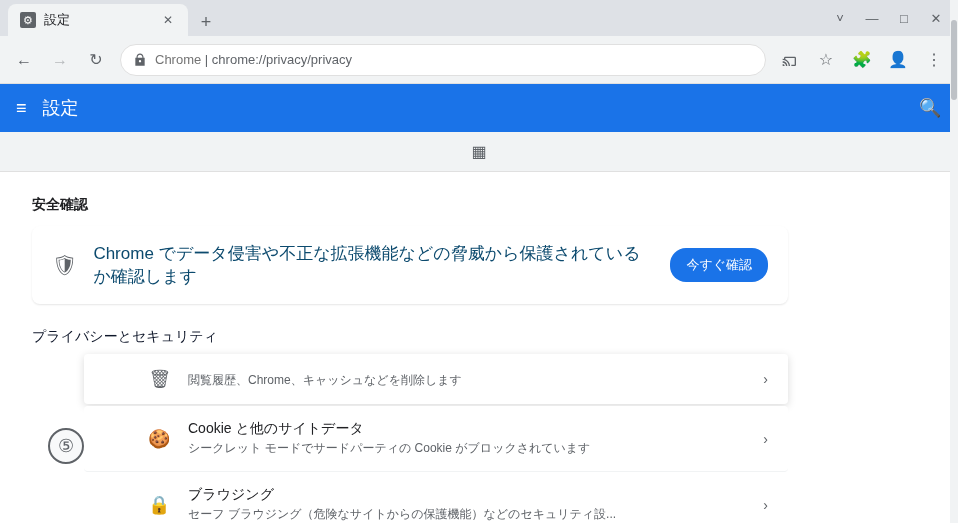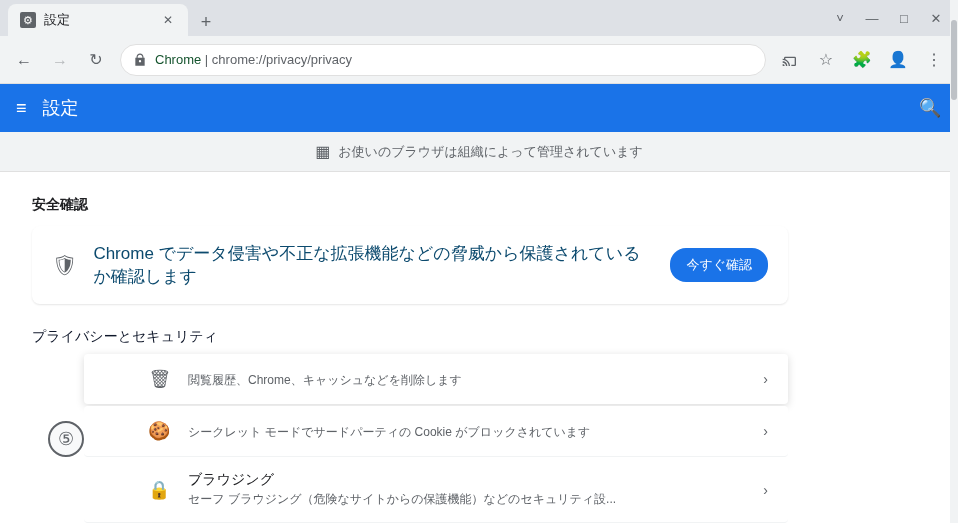--- a/index.html
+++ b/index.html
@@ -101,21 +101,21 @@
       padding: 0 12px;
       gap: 8px;
       border: 1px solid #e0e0e0;
       margin: 0 4px;
     }
     .url-text {
       font-size: 13px;
       color: #202124;
     }
     .url-site {
-      color: #14532d;
+      color: #737373;
       font-weight: 500;
     }
     .url-path {
       color: #5f6368;
     }
     .addr-actions {
       display: flex;
       align-items: center;
       gap: 4px;
     }
@@ -363,21 +363,20 @@
   <span class="menu-icon">≡</span>
   <span class="app-title">設定</span>
   <span class="search-icon-header">🔍</span>
 </div>
 
 <div class="content-wrapper">
   <div class="content-area">
 
     <div class="managed-notice">
       <span style="font-size:16px;">▦</span>
-      <span>お使いのブラウザは組織によって管理されています</span>
     </div>
 
     <div class="settings-body">
 
       <div class="section-title">安全確認</div>
       <div class="safety-card">
         <span class="safety-icon">🛡</span>
         <span class="safety-text">Chrome でデータ侵害や不正な拡張機能などの脅威から保護されているか確認します</span>
         <button class="safety-btn">今すぐ確認</button>
       </div>
@@ -392,20 +391,21 @@
           <span class="setting-icon">🗑</span>
           <div class="setting-text">
             <div class="setting-desc">閲覧履歴、Chrome、キャッシュなどを削除します</div>
           </div>
           <span class="chevron">›</span>
         </div>
 
         <div class="setting-item" style="padding-left:64px; margin-left:52px;">
           <span class="setting-icon">🍪</span>
           <div class="setting-text">
+            <div class="setting-name normal">Cookie と他のサイトデータ</div>
             <div class="setting-desc">シークレット モードでサードパーティの Cookie がブロックされています</div>
           </div>
           <span class="chevron">›</span>
         </div>
 
         <div class="setting-item" style="padding-left:64px; margin-left:52px;">
           <span class="setting-icon">🔒</span>
           <div class="setting-text">
             <div class="setting-name normal">ブラウジング</div>
             <div class="setting-desc">セーフ ブラウジング（危険なサイトからの保護機能）などのセキュリティ設...</div>

